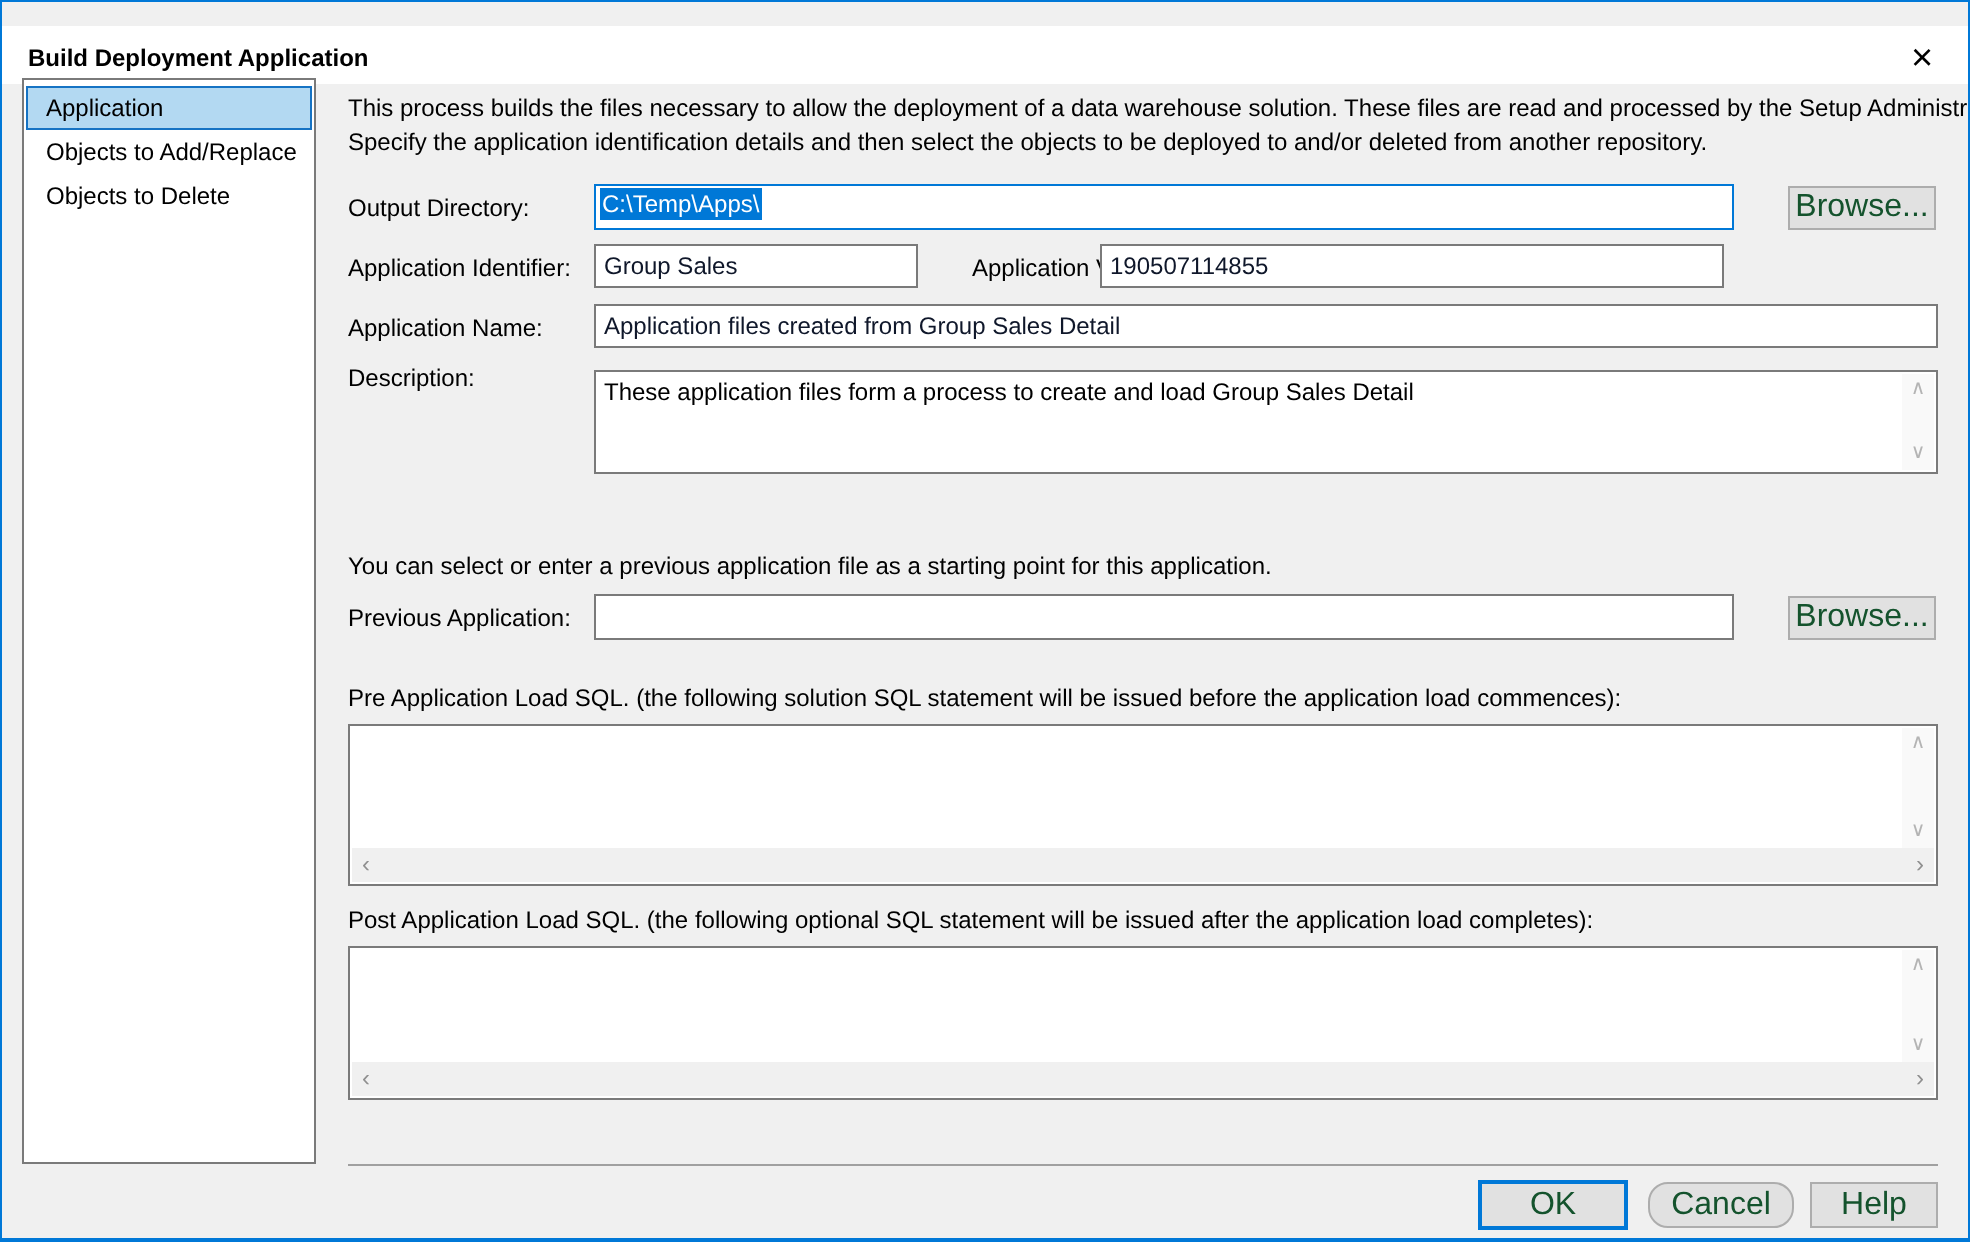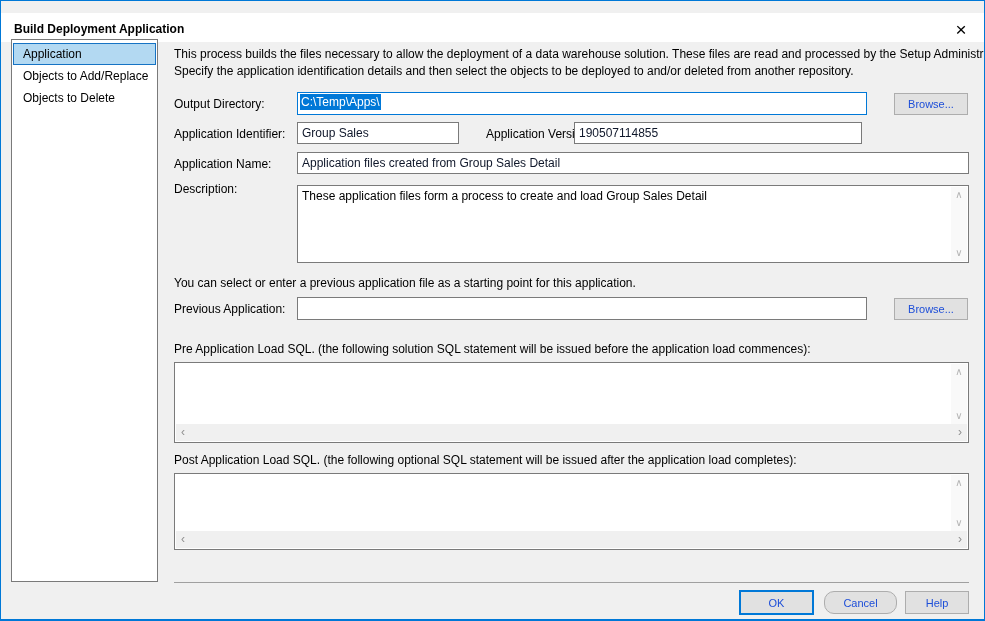--- a/index.html
+++ b/index.html
@@ -38,21 +38,21 @@
   }
   
   .focus-input {
     position:absolute; background:#fff; border:1px solid #0078d7;
     height:23px; padding:2px 2px; overflow:hidden; white-space:nowrap;
   }
   .focus-input .sel { background:#0078d7; color:#fff; padding:1px 1px; }
   
   .btn {
     position:absolute; background:#e1e1e1; border:1px solid #adadad;
-    font-family:"Liberation Sans", sans-serif; font-size:11px; color:#1d4ed8;
+    font-family:"Liberation Sans", sans-serif; font-size:16px; color:#14532d;
     text-align:center; padding:0; cursor:default;
   }
   .btn.default { border:2px solid #0078d7; }
   
   .mbox { position:absolute; background:#fff; border:1px solid #7a7a7a; }
   .mbox .content {
     position:absolute; left:4px; top:3px; right:20px;
     white-space:pre-wrap; overflow:hidden; line-height:15px;
   }
   .vscroll {
@@ -100,27 +100,27 @@
 
   <div class="lbl" style="left:173px; top:96px;">Output Directory:</div>
   <div class="focus-input" style="left:296px; top:91px; width:570px;">
     <span class="sel">C:\Temp\Apps\</span>
   </div>
   <button class="btn" style="left:893px; top:92px; width:74px; height:22px;">Browse...</button>
 
   <div class="lbl" style="left:173px; top:126px;">Application Identifier:</div>
   <input class="tinput" style="left: 296px; top: 121px; width: 162px;" value="Group Sales">
   <div class="lbl" style="left:485px; top:126px;">Application Version:</div>
-  <input class="tinput" style="left: 573px; top: 121px; width: 288px;" value="190507114855">
+  <input class="tinput" style="left: 549px; top: 121px; width: 312px;" value="190507114855">
 
   <div class="lbl" style="left:173px; top:156px;">Application Name:</div>
   <input class="tinput" style="left: 296px; top: 151px; width: 672px;" value="Application files created from Group Sales Detail">
 
   <div class="lbl" style="left:173px; top:181px;text-align:right;">Description:</div>
-  <div class="mbox" style="left:296px; top:184px; width:672px; height:78px;">
+  <div class="mbox" style="left:296px; top:184px; width:672px; height:52px;">
     <div class="content">These application files form a process to create and load Group Sales Detail</div>
     <div class="vscroll">
       <span class="up">∧</span>
       <span class="dn">∨</span>
     </div>
   </div>
 
   <div class="lbl" style="left:173px; top:275px;">You can select or enter a previous application file as a starting point for this application.</div>
 
   <div class="lbl" style="left:173px; top:301px;">Previous Application:</div>

